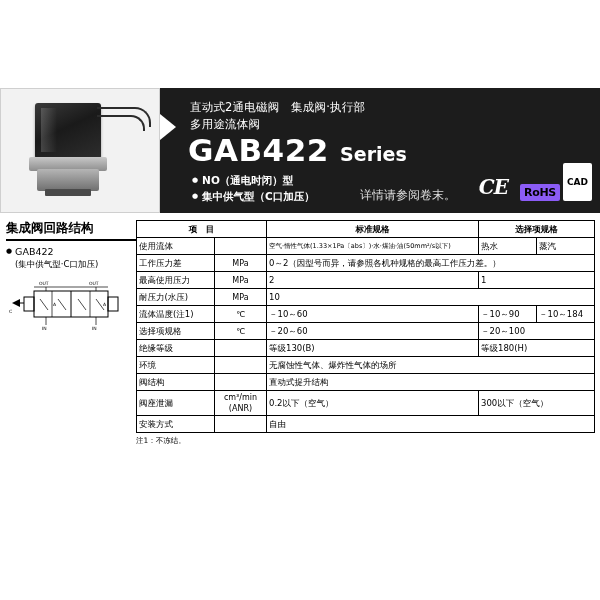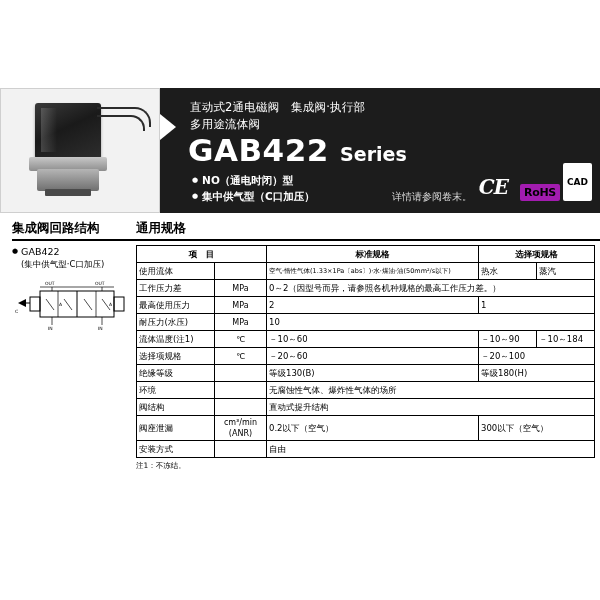--- a/index.html
+++ b/index.html
@@ -167,41 +167,41 @@
     font-weight: bold;
   }
   .bullets div:before {
     content: "\25CF";
     font-size: 7px;
     vertical-align: 2px;
     margin-right: 4px;
   }
   .hero-note {
     position: absolute;
-    right: 128px;
+    right: 144px;
     bottom: 9px;
-    font-size: 10px;
+    font-size: 12px;
     color: #dcdcdc;
     white-space: nowrap;
   }
   .ce-mark {
     position: absolute;
     right: 92px;
     bottom: 14px;
     font-size: 20px;
     font-weight: bold;
     font-style: italic;
     font-family: "DejaVu Serif", "Liberation Serif", serif;
     letter-spacing: -1px;
   }
   .rohs-mark {
     position: absolute;
     right: 40px;
     bottom: 12px;
-    background: #a21caf;
+    background: #8b5cf6;
     color: #000;
     font-size: 11px;
     font-weight: bold;
     padding: 2px 4px;
     border-radius: 2px;
     letter-spacing: -0.3px;
   }
   .cad-mark {
     position: absolute;
     right: 8px;
@@ -215,21 +215,21 @@
   }
 
   
   .lower {
     display: flex;
     width: 600px;
     margin-top: 7px;
   }
   .left-col {
     width: 136px;
-    padding-left: 12px;
+    padding-left: 6px;
     box-sizing: border-box;
   }
   .right-col {
     width: 464px;
   }
 
   .sec-head {
     font-size: 12.5px;
     font-weight: bold;
     border-bottom: 2px solid #000;
@@ -355,21 +355,20 @@
           <text x="83" y="8" font-size="4.5" font-family="DejaVu Sans, sans-serif">OUT</text>
           <text x="36" y="53" font-size="4.5" font-family="DejaVu Sans, sans-serif">IN</text>
           <text x="86" y="53" font-size="4.5" font-family="DejaVu Sans, sans-serif">IN</text>
           <text x="47" y="29" font-size="4.5" font-family="DejaVu Sans, sans-serif">A</text>
           <text x="97" y="29" font-size="4.5" font-family="DejaVu Sans, sans-serif">A</text>
           <text x="3" y="36" font-size="4.5" font-family="DejaVu Sans, sans-serif">C</text>
         </svg>
       </div>
 
       <div class="right-col">
-        <div class="sec-head">通用规格</div>
         <table class="spec">
           <colgroup>
             <col style="width:78px">
             <col style="width:52px">
             <col style="width:106px">
             <col style="width:106px">
             <col style="width:58px">
             <col style="width:58px">
           </colgroup>
           <tbody>

